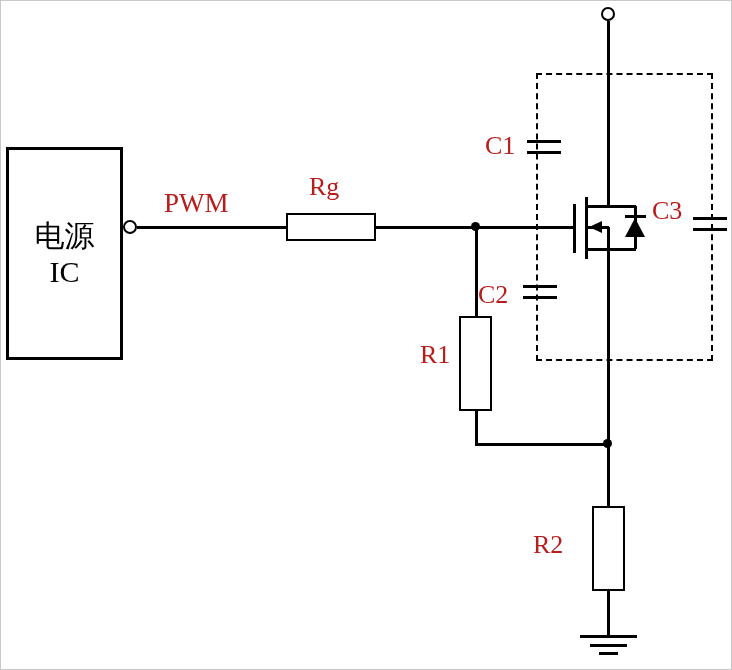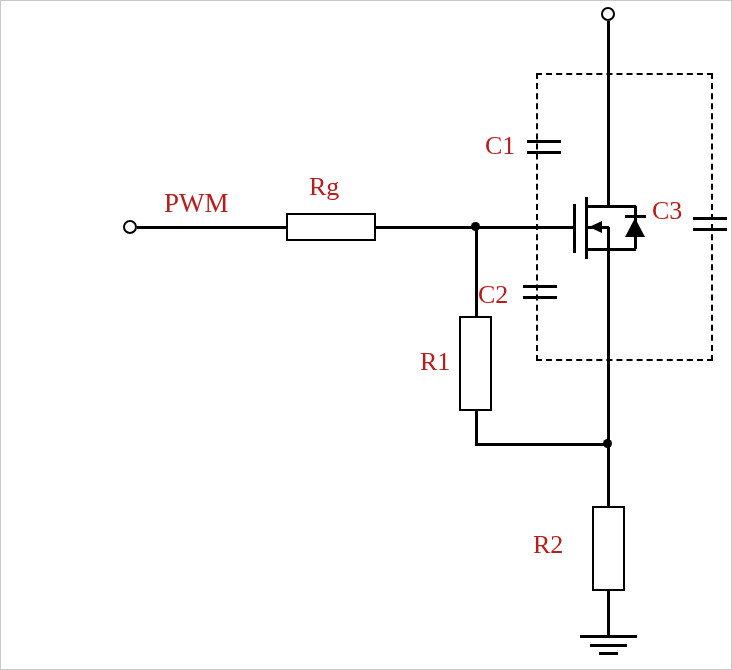--- a/index.html
+++ b/index.html
@@ -53,33 +53,37 @@
   #dashed-box{
     position:absolute;left:535px;top:72px;width:177px;height:288px;
     box-sizing:border-box;border:2px dashed #000;background:transparent;
   }
 </style>
 </head>
 <body>
 
 <div id="canvas">
 
+  <div id="ic-box">
+    <span>电源</span>
+    <span>IC</span>
+  </div>
   <div class="terminal" style="left:122px;top:219px;"></div>
 
   <div class="wire" style="left:136px;top:225px;width:149px;height:2.5px;"></div>
   <div class="label" style="left:155px;top:188px;font-size:27px;margin-left:8px;">PWM</div>
 
   <div class="label" style="left:308px;top:172px;">Rg</div>
   <div class="rect-comp" style="left:285px;top:212px;width:90px;height:28px;"></div>
 
   <div class="wire" style="left:375px;top:225px;width:198px;height:2.5px;"></div>
   <div class="dot" style="left:470px;top:221px;"></div>
 
   <div class="wire" style="left:474px;top:226px;width:2.5px;height:89px;"></div>
-  <div class="label" style="left:419px;top:347px;">R1</div>
+  <div class="label" style="left:419px;top:340px;">R1</div>
   <div class="rect-comp" style="left:458px;top:315px;width:33px;height:95px;"></div>
   <div class="wire" style="left:474px;top:410px;width:2.5px;height:34px;"></div>
   <div class="wire" style="left:474px;top:442px;width:134px;height:2.5px;"></div>
 
   <div class="terminal" style="left:600px;top:6px;"></div>
   <div class="wire" style="left:606px;top:20px;width:2.5px;height:186px;"></div>
 
   <div id="dashed-box"></div>
 
   <div>

